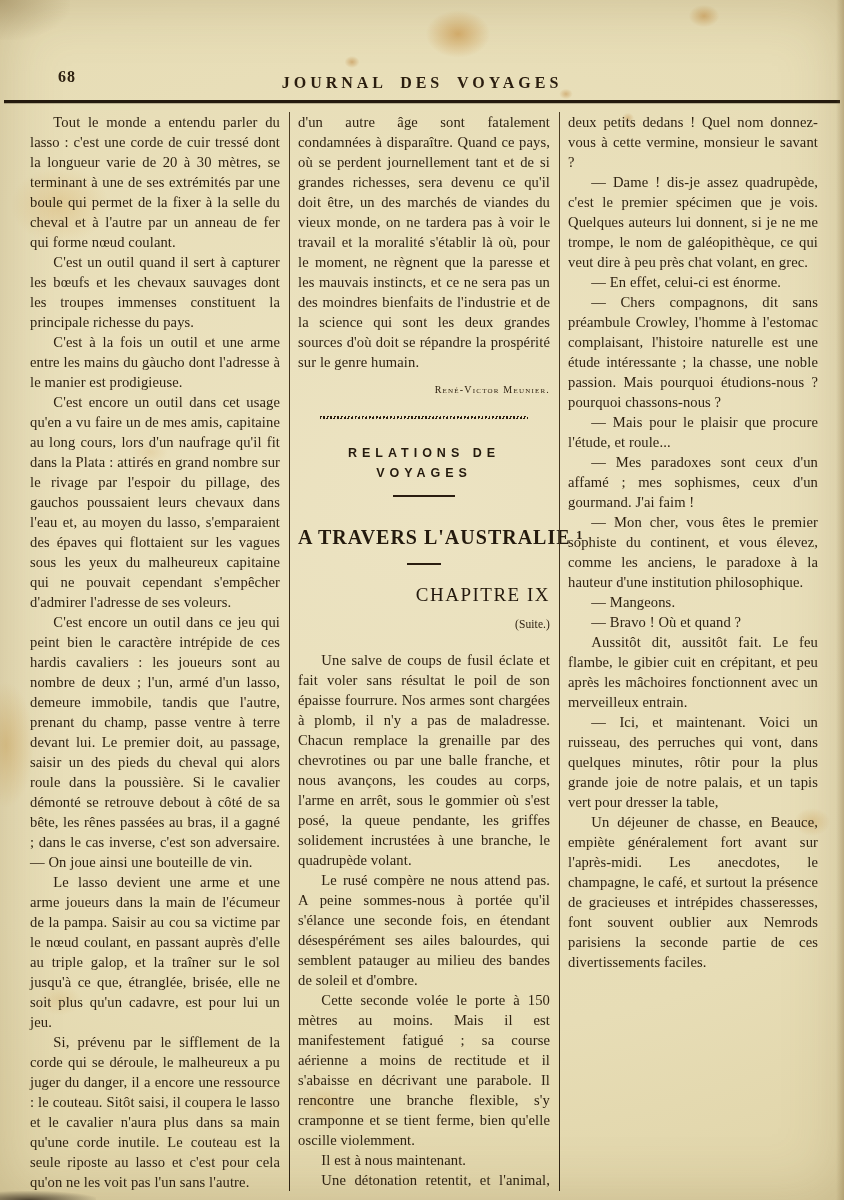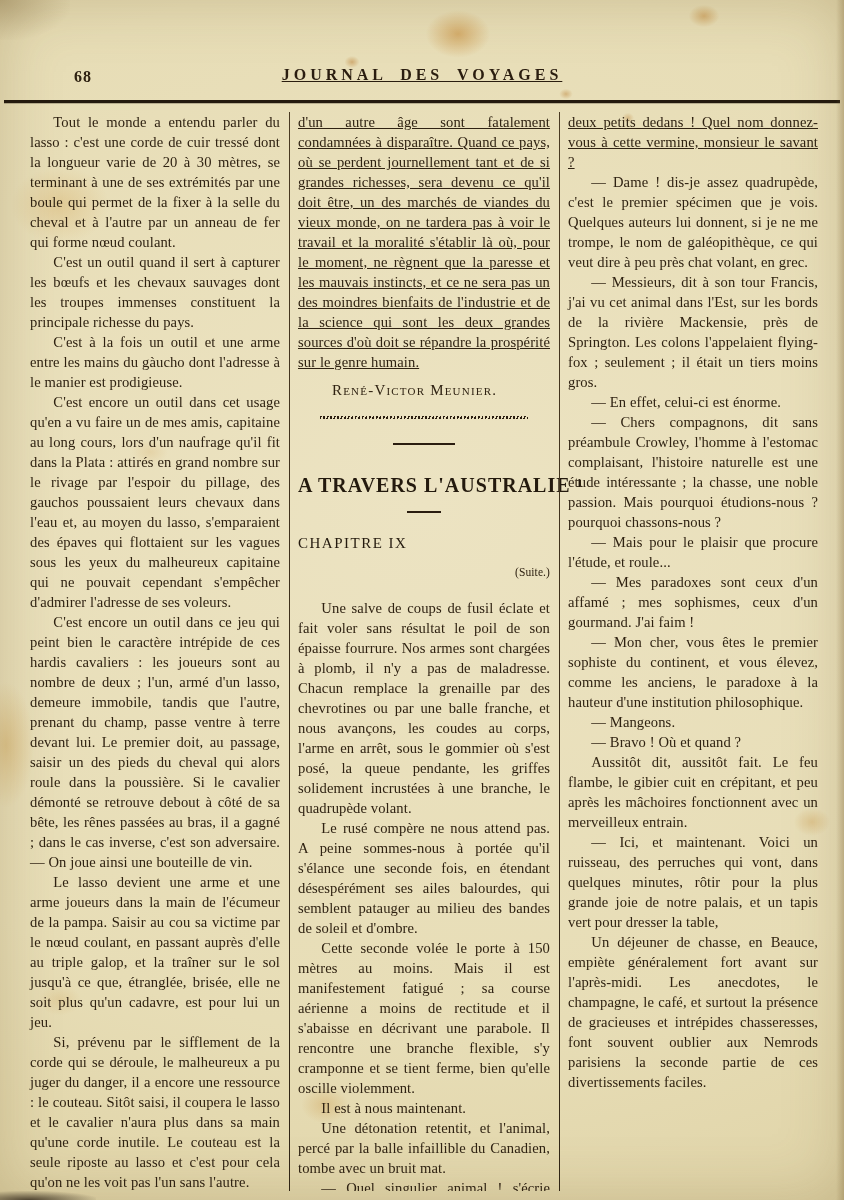--- a/index.html
+++ b/index.html
@@ -27,47 +27,47 @@
     box-shadow:inset 0 0 60px rgba(120,95,45,.25);
   }
   .edge-bottom-left{position:absolute;left:0;bottom:0;width:96px;height:9px;
     background:radial-gradient(ellipse at 30% 100%, rgba(35,25,15,.75), transparent 75%);}
   .edge-top-left{position:absolute;left:0;top:0;width:70px;height:40px;
     background:radial-gradient(ellipse at 0% 0%, rgba(120,95,50,.35), transparent 75%);}
   .edge-right{position:absolute;right:0;top:0;width:8px;height:100%;
     background:linear-gradient(to left, rgba(120,95,50,.30), transparent);}
 
   header{position:relative;height:30px;margin:66px 30px 0 30px;}
-  .pageno{position:absolute;left:44px;top:2px;font-weight:bold;font-size:16px;letter-spacing:1px;}
-  .masthead{position:absolute;left:0;right:0;top:0;margin:0;text-align:center;
-    font-size:16px;font-weight:bold;letter-spacing:4px;word-spacing:6px;color:#2a1d0f;text-decoration:underline;}
+  .pageno{position:absolute;left:28px;top:2px;font-weight:bold;font-size:16px;letter-spacing:1px;}
+  .masthead{position:absolute;left:0;right:0;top:0;margin:8px;text-align:center;
+    font-size:16px;font-weight:bold;letter-spacing:4px;word-spacing:6px;color:#2a1d0f;}
   .header-rule{height:3px;background:#241a0e;margin:4px 4px 0 4px;
     box-shadow:0 1px 0 rgba(36,26,14,.25);}
 
   .columns{display:flex;align-items:stretch;height:1088px;overflow:hidden;
     padding:9px 26px 0 30px;box-sizing:border-box;}
   .col{width:252px;text-align:justify;font-size:14.6px;line-height:20px;
     letter-spacing:.1px;}
   .vrule{width:1px;background:linear-gradient(#4a3a22,#2f2414);margin:0 8px 0 9px;flex:none;}
 
   .col p{margin:0;text-indent:1.6em;}
-  .col p.noindent{text-indent:0;text-decoration:underline;}
+  .col p.noindent{text-indent:0;}
 
-  .signature{text-indent:0 !important;text-align:left;padding-left:34px;
-    font-variant:small-caps;letter-spacing:1.2px;font-size:15px;margin-top:8px !important;}
+  .signature{text-indent:0 !important;text-align:right;padding-left:34px;
+    font-variant:small-caps;letter-spacing:1.2px;font-size:10px;margin-top:8px !important;}
   .wavy-rule{width:208px;height:3px;margin:16px auto 24px;
     background:repeating-linear-gradient(105deg,#2a1d10 0 1.6px,transparent 1.6px 3.4px);}
   .section-label{margin:0 0 12px;text-align:center;
     font-family:"Liberation Sans","DejaVu Sans",sans-serif;
     font-size:12.5px;font-weight:bold;letter-spacing:5px;color:#241a0e;}
   .short-rule{width:62px;height:2px;background:#2a1d10;margin:0 auto 30px;}
   .article-title{margin:0 0 16px;text-align:center;font-size:20px;font-weight:bold;
     letter-spacing:1px;color:#241a0e;white-space:nowrap;}
   .title-rule{width:34px;height:2px;background:#2a1d10;margin:0 auto 20px;}
-  .chapter{margin:0 0 9px;text-align:left;font-size:15px;font-weight:normal;
+  .chapter{margin:0 0 9px;text-align:right;font-size:19px;font-weight:normal;
     letter-spacing:1.5px;color:#241a0e;}
   .suite{text-indent:0 !important;text-align:right;font-size:11.5px;
     margin-bottom:16px !important;}
 </style>
 </head>
 <body>
 
 <div class="page">
   <div class="edge-top-left"></div>
   <div class="edge-right"></div>
@@ -91,39 +91,39 @@
       <p>Si, prévenu par le sifflement de la corde qui se déroule, le malheureux a pu juger du danger, il a encore une ressource : le couteau. Sitôt saisi, il coupera le lasso et le cavalier n'aura plus dans sa main qu'une corde inutile. Le couteau est la seule riposte au lasso et c'est pour cela qu'on ne les voit pas l'un sans l'autre.</p>
       <p>Voici un tableau bien sombre pour la partie qui n'est pas encore civilisée.</p>
     </section>
 
     <div class="vrule"></div>
 
     <section class="col">
       <p class="noindent">d'un autre âge sont fatalement condamnées à disparaître. Quand ce pays, où se perdent journellement tant et de si grandes richesses, sera devenu ce qu'il doit être, un des marchés de viandes du vieux monde, on ne tardera pas à voir le travail et la moralité s'établir là où, pour le moment, ne règnent que la paresse et les mauvais instincts, et ce ne sera pas un des moindres bienfaits de l'industrie et de la science qui sont les deux grandes sources d'où doit se répandre la prospérité sur le genre humain.</p>
       <p class="signature">René-Victor Meunier.</p>
       <div class="wavy-rule"></div>
+      <h2 class="section-label">RELATIONS DE VOYAGES</h2>
       <div class="short-rule"></div>
       <h3 class="article-title">A TRAVERS L'AUSTRALIE ¹</h3>
       <div class="title-rule"></div>
       <h4 class="chapter">CHAPITRE IX</h4>
       <p class="suite">(Suite.)</p>
       <p>Une salve de coups de fusil éclate et fait voler sans résultat le poil de son épaisse fourrure. Nos armes sont chargées à plomb, il n'y a pas de maladresse. Chacun remplace la grenaille par des chevrotines ou par une balle franche, et nous avançons, les coudes au corps, l'arme en arrêt, sous le gommier où s'est posé, la queue pendante, les griffes solidement incrustées à une branche, le quadrupède volant.</p>
       <p>Le rusé compère ne nous attend pas. A peine sommes-nous à portée qu'il s'élance une seconde fois, en étendant désespérément ses ailes balourdes, qui semblent patauger au milieu des bandes de soleil et d'ombre.</p>
       <p>Cette seconde volée le porte à 150 mètres au moins. Mais il est manifestement fatigué ; sa course aérienne a moins de rectitude et il s'abaisse en décrivant une parabole. Il rencontre une branche flexible, s'y cramponne et se tient ferme, bien qu'elle oscille violemment.</p>
       <p>Il est à nous maintenant.</p>
       <p>Une détonation retentit, et l'animal, percé par la balle infaillible du Canadien, tombe avec un bruit mat.</p>
       <p>— Quel singulier animal ! s'écrie Crowley ; voyez comme il est taillé pour le vol, et comme sa queue lui sert bien de gouvernail ! Ah ! pardieu ! il a</p>
     </section>
 
     <div class="vrule"></div>
 
     <section class="col">
       <p class="noindent">deux petits dedans ! Quel nom donnez-vous à cette vermine, monsieur le savant ?</p>
       <p>— Dame ! dis-je assez quadrupède, c'est le premier spécimen que je vois. Quelques auteurs lui donnent, si je ne me trompe, le nom de galéopithèque, ce qui veut dire à peu près chat volant, en grec.</p>
-      <p>— Messieurs, dit à son tour Francis, j'ai vu cet animal dans l'Est, sur les bords de la rivière Mackensie, près de Springton. Les colons l'appelaient flying-fox ; seulement ; il était un tiers moins gros.</p>
       <p>— En effet, celui-ci est énorme.</p>
       <p>— Chers compagnons, dit sans préambule Crowley, l'homme à l'estomac complaisant, l'histoire naturelle est une étude intéressante ; la chasse, une noble passion. Mais pourquoi étudions-nous ? pourquoi chassons-nous ?</p>
       <p>— Mais pour le plaisir que procure l'étude, et roule...</p>
       <p>— Mes paradoxes sont ceux d'un affamé ; mes sophismes, ceux d'un gourmand. J'ai faim !</p>
       <p>— Mon cher, vous êtes le premier sophiste du continent, et vous élevez, comme les anciens, le paradoxe à la hauteur d'une institution philosophique.</p>
       <p>— Mangeons.</p>
       <p>— Bravo ! Où et quand ?</p>
       <p>Aussitôt dit, aussitôt fait. Le feu flambe, le gibier cuit en crépitant, et peu après les mâchoires fonctionnent avec un merveilleux entrain.</p>
       <p>— Ici, et maintenant. Voici un ruisseau, des perruches qui vont, dans quelques minutes, rôtir pour la plus grande joie de notre palais, et un tapis vert pour dresser la table,</p>
       <p>Un déjeuner de chasse, en Beauce, empiète généralement fort avant sur l'après-midi. Les anecdotes, le champagne, le café, et surtout la présence de gracieuses et intrépides chasseresses, font souvent oublier aux Nemrods parisiens la seconde partie de ces divertissements faciles.</p>

